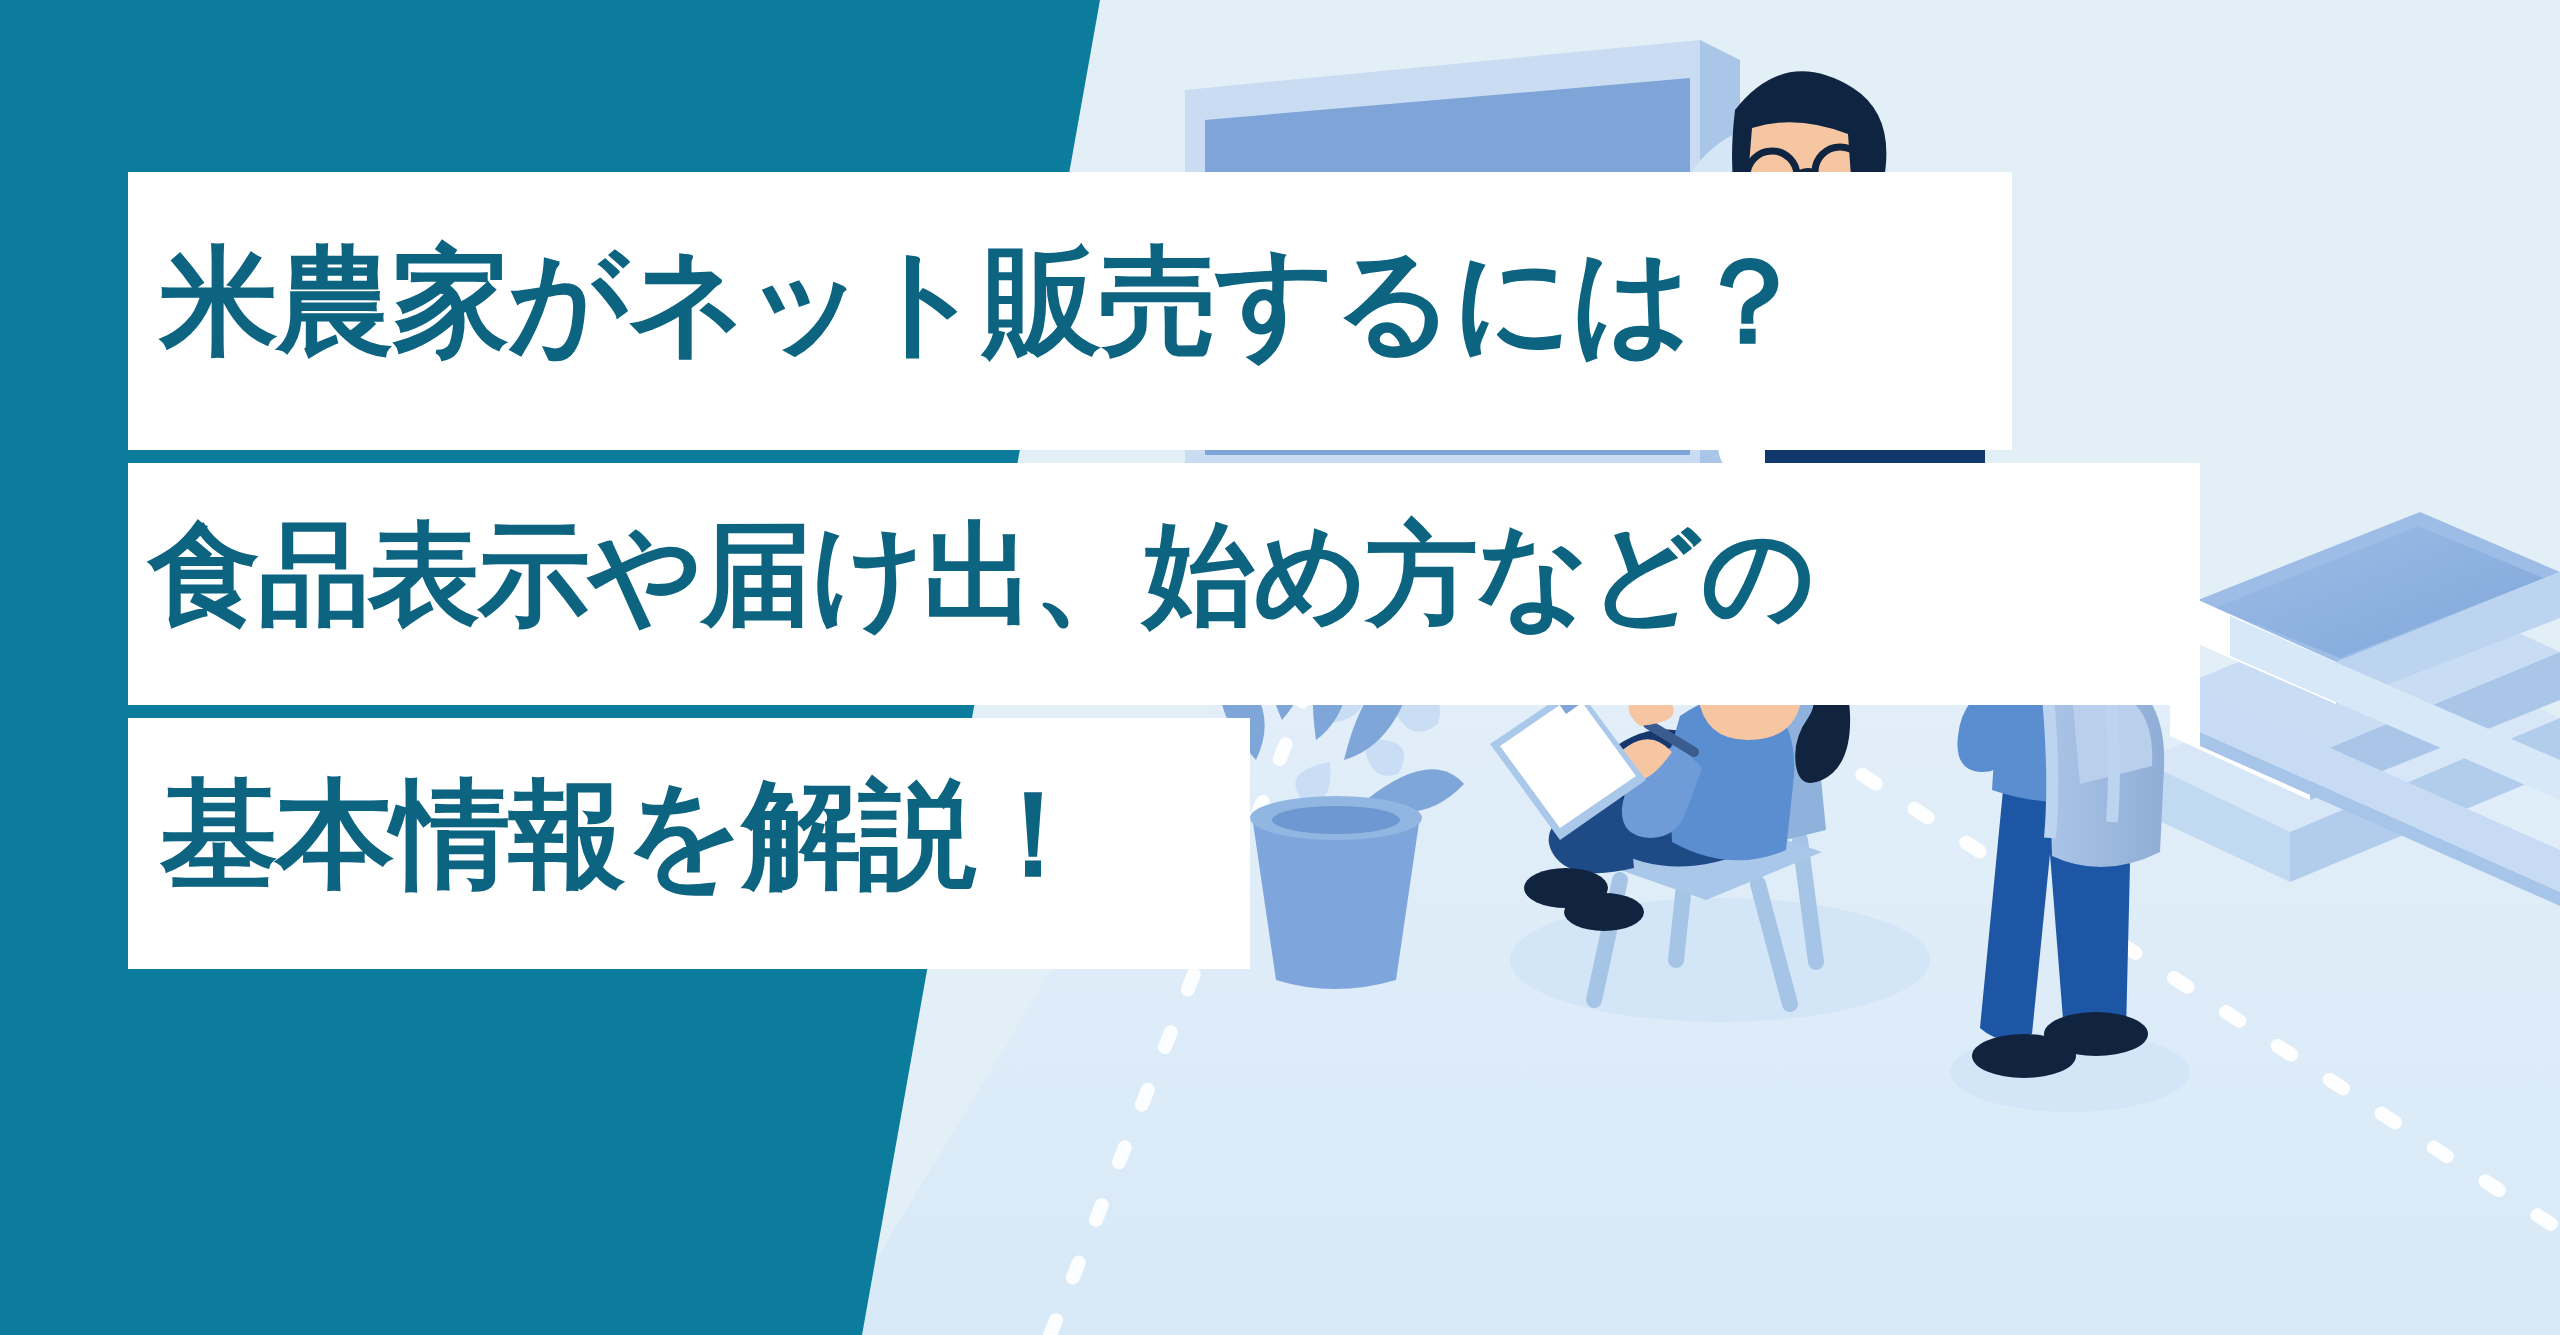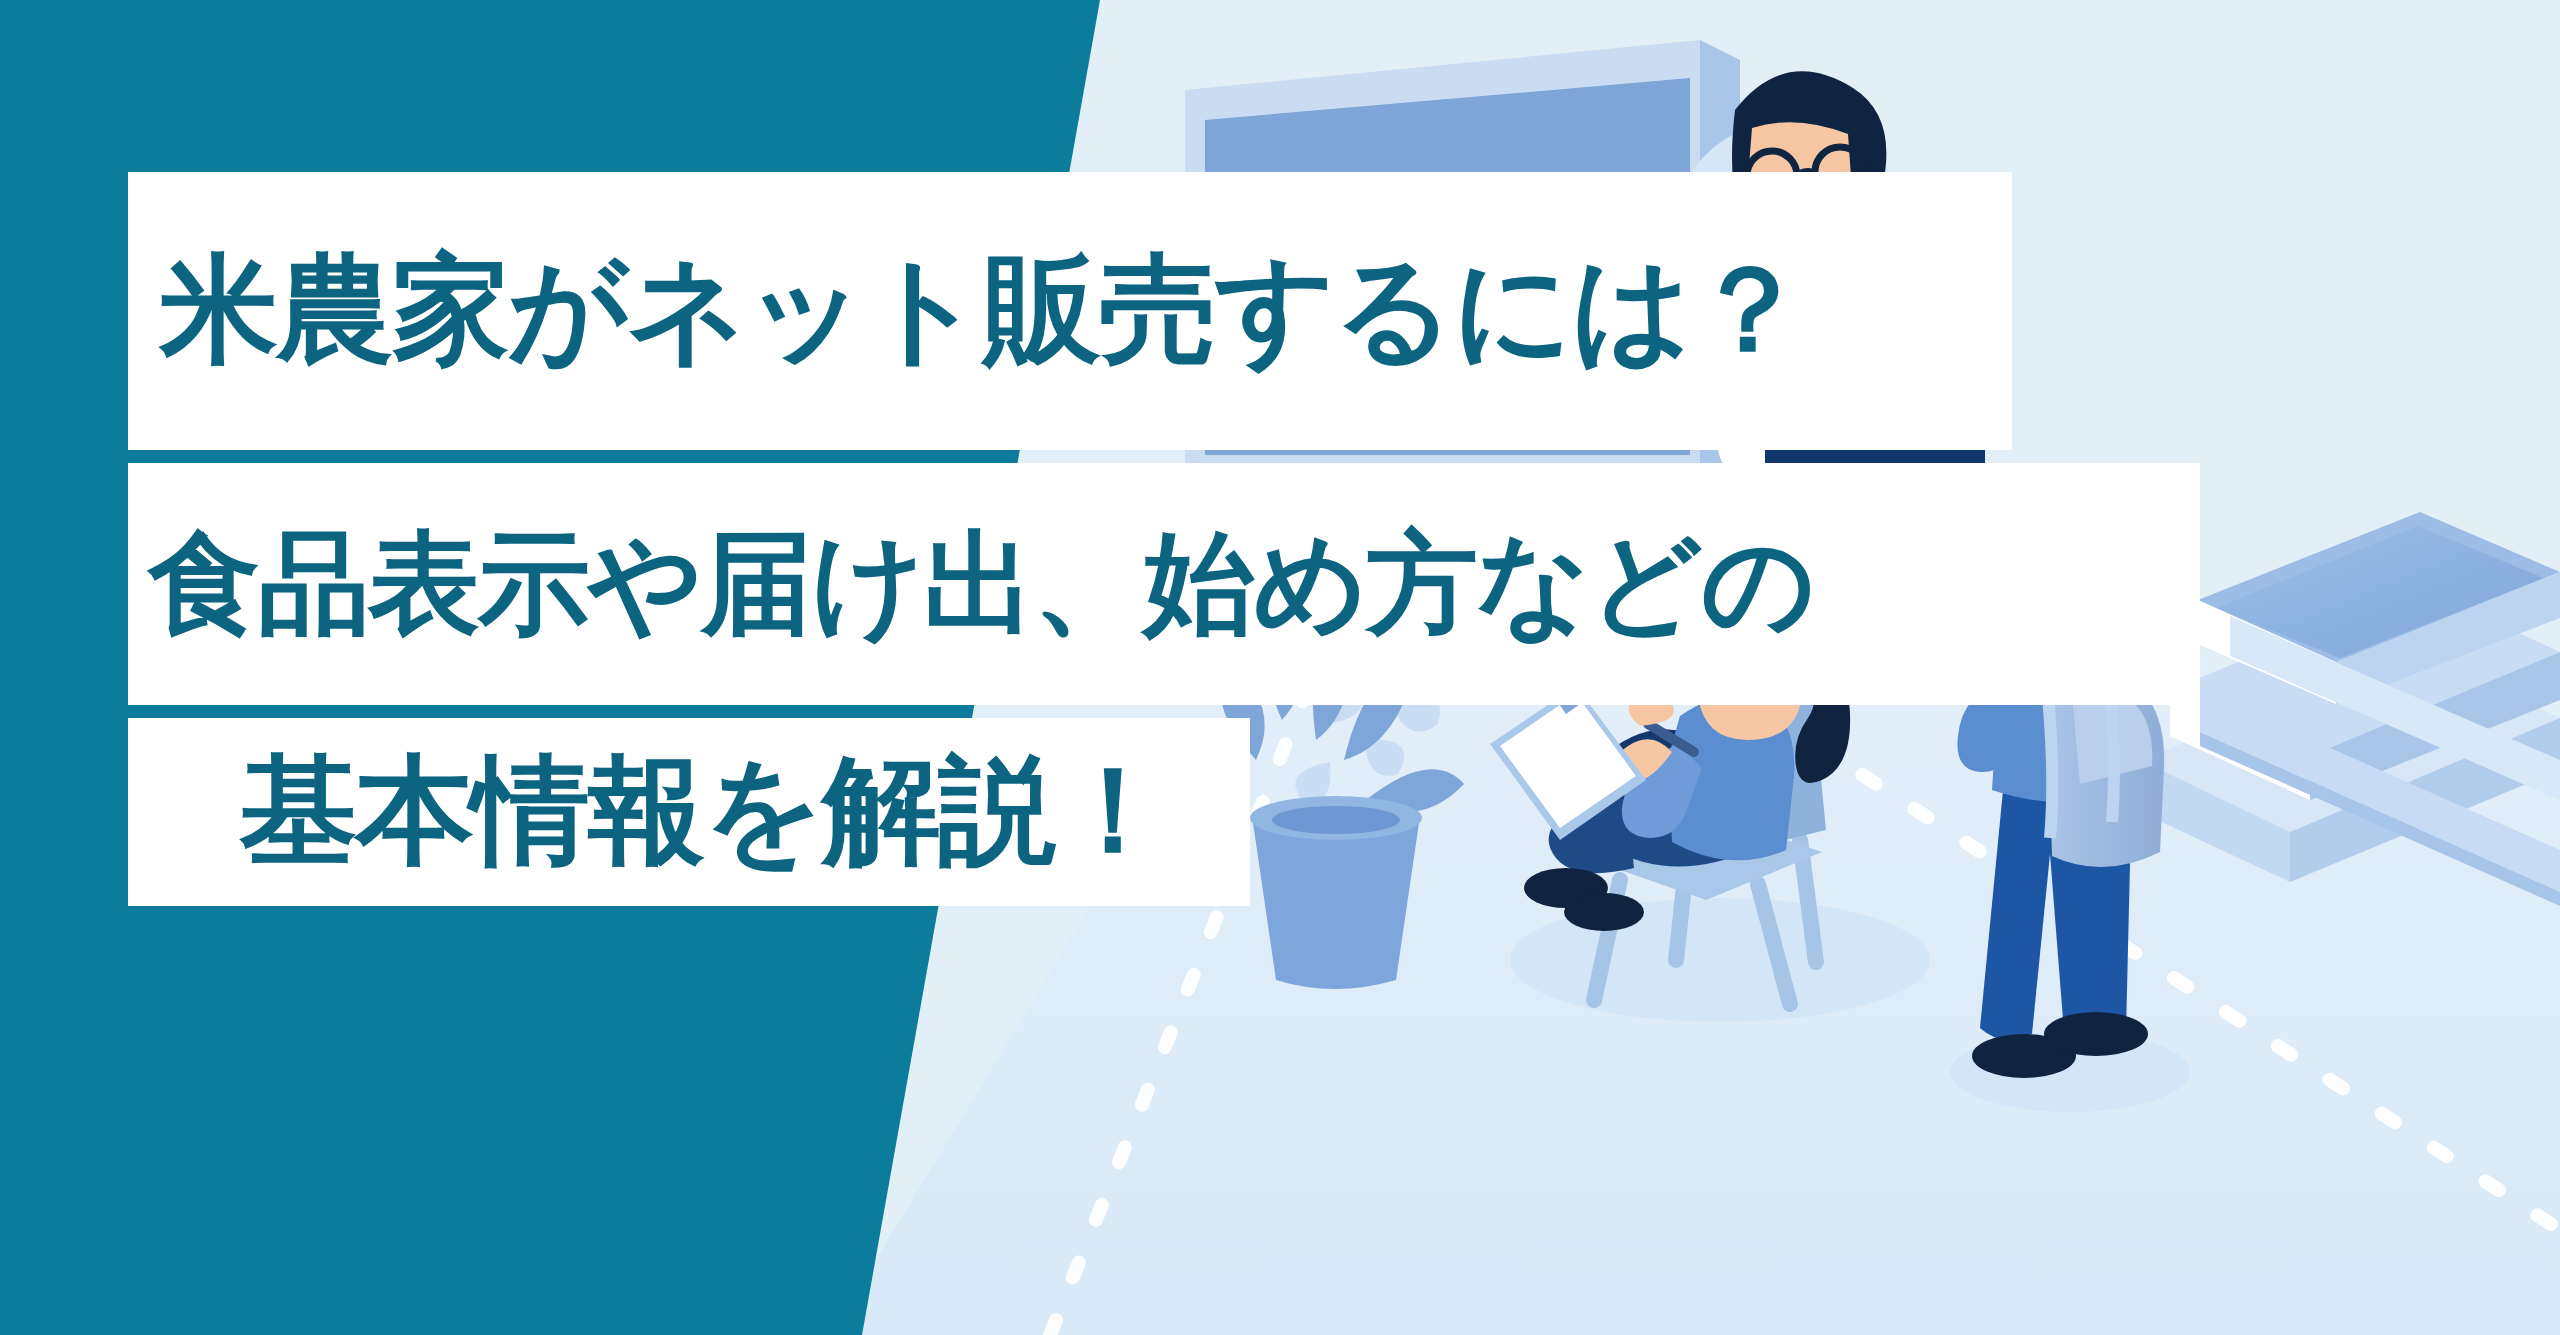--- a/index.html
+++ b/index.html
@@ -32,25 +32,25 @@
     align-items:center;
     padding-left:32px;
   }
   .title-box span {
     color:#0d6480;
     font-weight:bold;
     font-size:118px;
     line-height:1.0;
     letter-spacing:-2px;
     white-space:nowrap;
-    font-family:Liberation Serif, serif;
+    font-family:Liberation Mono, monospace;
   }
   #box1 { left:128px; top:172px;  width:1884px; height:278px; }
   #box2 { left:128px; top:463px;  width:2072px; height:242px;padding-left:20px; }
-  #box3 { left:128px; top:718px;  width:1122px; height:188px;justify-content:center; }
+  #box3 { left:128px; top:718px;  width:1122px; height:251px; }
   #box2 span { font-size:112px; }
   #box3 span { font-size:118px; }
 </style>
 </head>
 <body>
 
 <div id="stage">
 
   <div class="bg-base"></div>
   <div class="bg-sky"></div>

